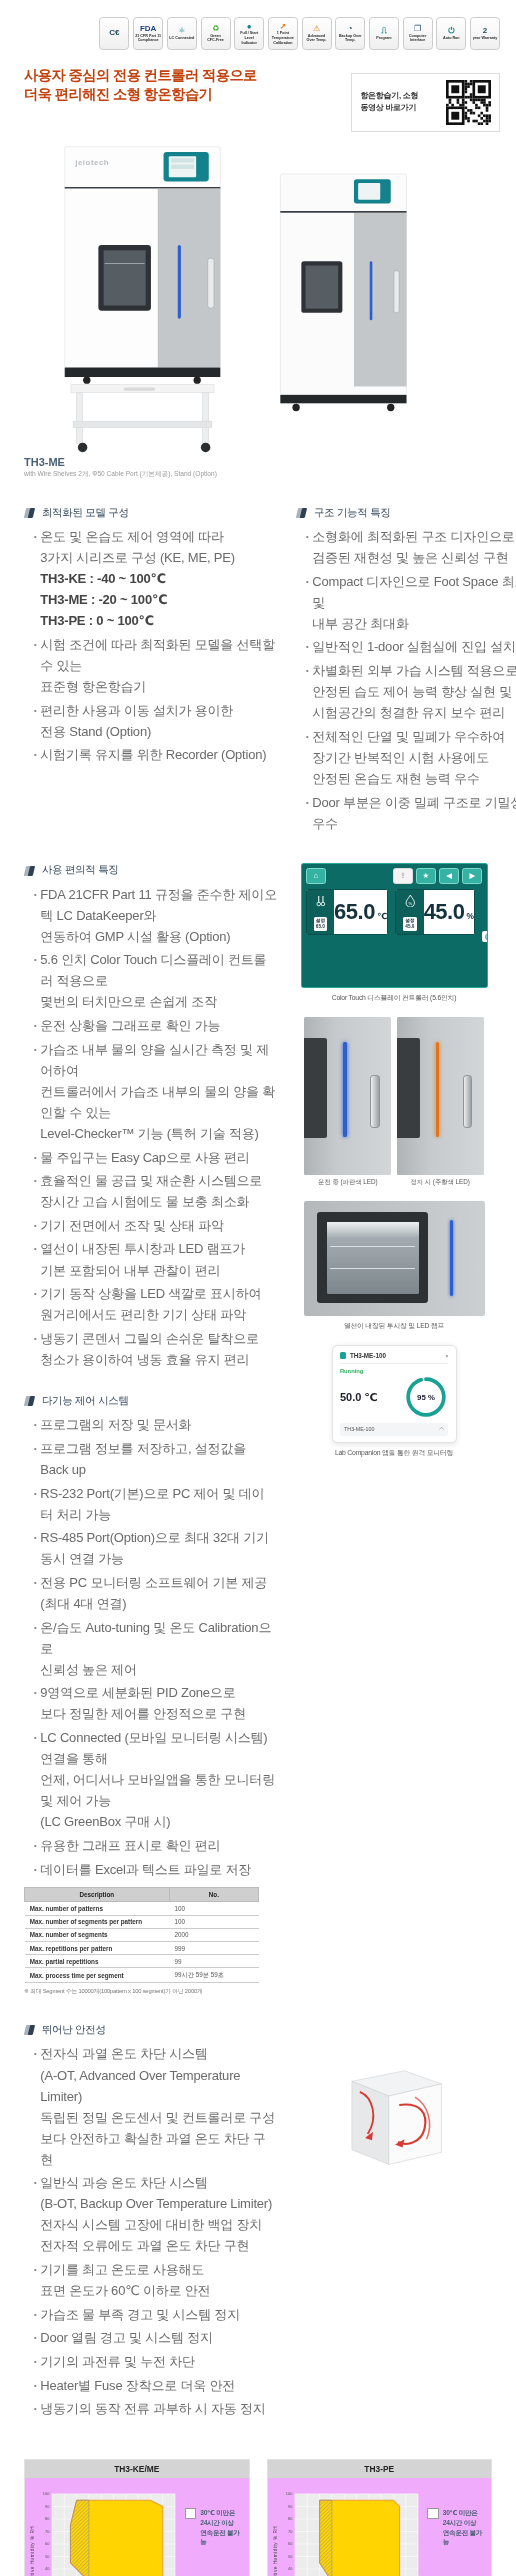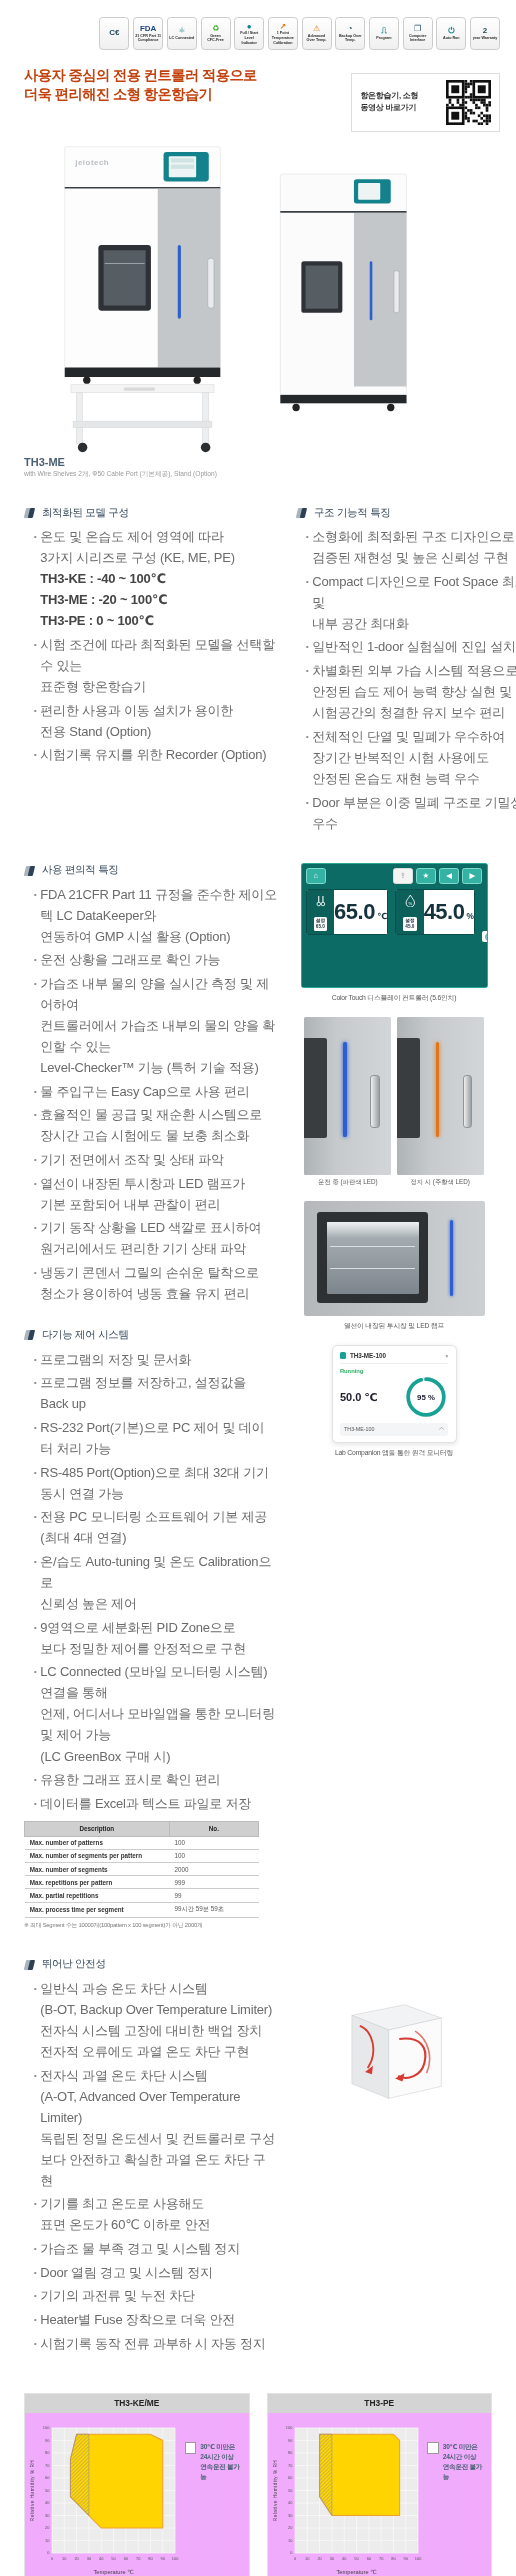--- a/index.html
+++ b/index.html
@@ -424,20 +424,24 @@
             <i class="b"></i>
           </span>
         <span>사용 편의적 특징</span>
       </div>
       <ul class="blist">
           <li>
             <span class="ln">FDA 21CFR Part 11 규정을 준수한 제이오텍 LC DataKeeper와</span>
             <span class="ln">연동하여 GMP 시설 활용 (Option)</span>
           </li>
           <li>
+            <span class="ln">5.6 인치 Color Touch 디스플레이 컨트롤러 적용으로</span>
+            <span class="ln">몇번의 터치만으로 손쉽게 조작</span>
+          </li>
+          <li>
             <span class="ln">운전 상황을 그래프로 확인 가능</span>
           </li>
           <li>
             <span class="ln">가습조 내부 물의 양을 실시간 측정 및 제어하여</span>
             <span class="ln">컨트롤러에서 가습조 내부의 물의 양을 확인할 수 있는</span>
             <span class="ln">Level-Checker™ 기능 (특허 기술 적용)</span>
           </li>
           <li>
             <span class="ln">물 주입구는 Easy Cap으로 사용 편리</span>
           </li>
@@ -679,49 +683,49 @@
     <div class="col-l">
       <div class="sec-h">
         <span class="jlogo">
             <i class="a"></i>
             <i class="b"></i>
           </span>
         <span>뛰어난 안전성</span>
       </div>
       <ul class="blist">
           <li>
+            <span class="ln">전자식 과열 온도 차단 시스템</span>
+            <span class="ln">(A-OT, Advanced Over Temperature Limiter)</span>
+            <span class="ln">독립된 정밀 온도센서 및 컨트롤러로 구성</span>
+            <span class="ln">보다 안전하고 확실한 과열 온도 차단 구현</span>
+          </li>
+          <li>
             <span class="ln">일반식 과승 온도 차단 시스템</span>
             <span class="ln">(B-OT, Backup Over Temperature Limiter)</span>
             <span class="ln">전자식 시스템 고장에 대비한 백업 장치</span>
             <span class="ln">전자적 오류에도 과열 온도 차단 구현</span>
           </li>
           <li>
-            <span class="ln">전자식 과열 온도 차단 시스템</span>
-            <span class="ln">(A-OT, Advanced Over Temperature Limiter)</span>
-            <span class="ln">독립된 정밀 온도센서 및 컨트롤러로 구성</span>
-            <span class="ln">보다 안전하고 확실한 과열 온도 차단 구현</span>
-          </li>
-          <li>
             <span class="ln">기기를 최고 온도로 사용해도</span>
             <span class="ln">표면 온도가 60℃ 이하로 안전</span>
           </li>
           <li>
             <span class="ln">가습조 물 부족 경고 및 시스템 정지</span>
           </li>
           <li>
             <span class="ln">Door 열림 경고 및 시스템 정지</span>
           </li>
           <li>
             <span class="ln">기기의 과전류 및 누전 차단</span>
           </li>
           <li>
             <span class="ln">Heater별 Fuse 장착으로 더욱 안전</span>
           </li>
           <li>
-            <span class="ln">시험기록 동작 전류 과부하 시 자동 정지</span>
+            <span class="ln">냉동기의 동작 전류 과부하 시 자동 정지</span>
           </li>
         </ul>
     </div>
     <div class="col-r">
       <svg class="safety-img" width="116" height="121" viewBox="0 0 220 230">
         <polygon points="30,50 130,30 200,55 100,78" fill="#f2f3f4" stroke="#c9ccce"></polygon>
         <polygon points="30,50 100,78 100,208 30,180" fill="#e6e8ea" stroke="#c9ccce"></polygon>
         <polygon points="100,78 200,55 200,185 100,208" fill="#fbfbfc" stroke="#c9ccce"></polygon>
         <path d="M120 95 C160 90 175 110 168 140 C162 165 135 175 118 165" fill="none" stroke="#d63a30" stroke-width="4"></path>
         <polygon points="112,170 130,160 126,176" fill="#d63a30"></polygon>

